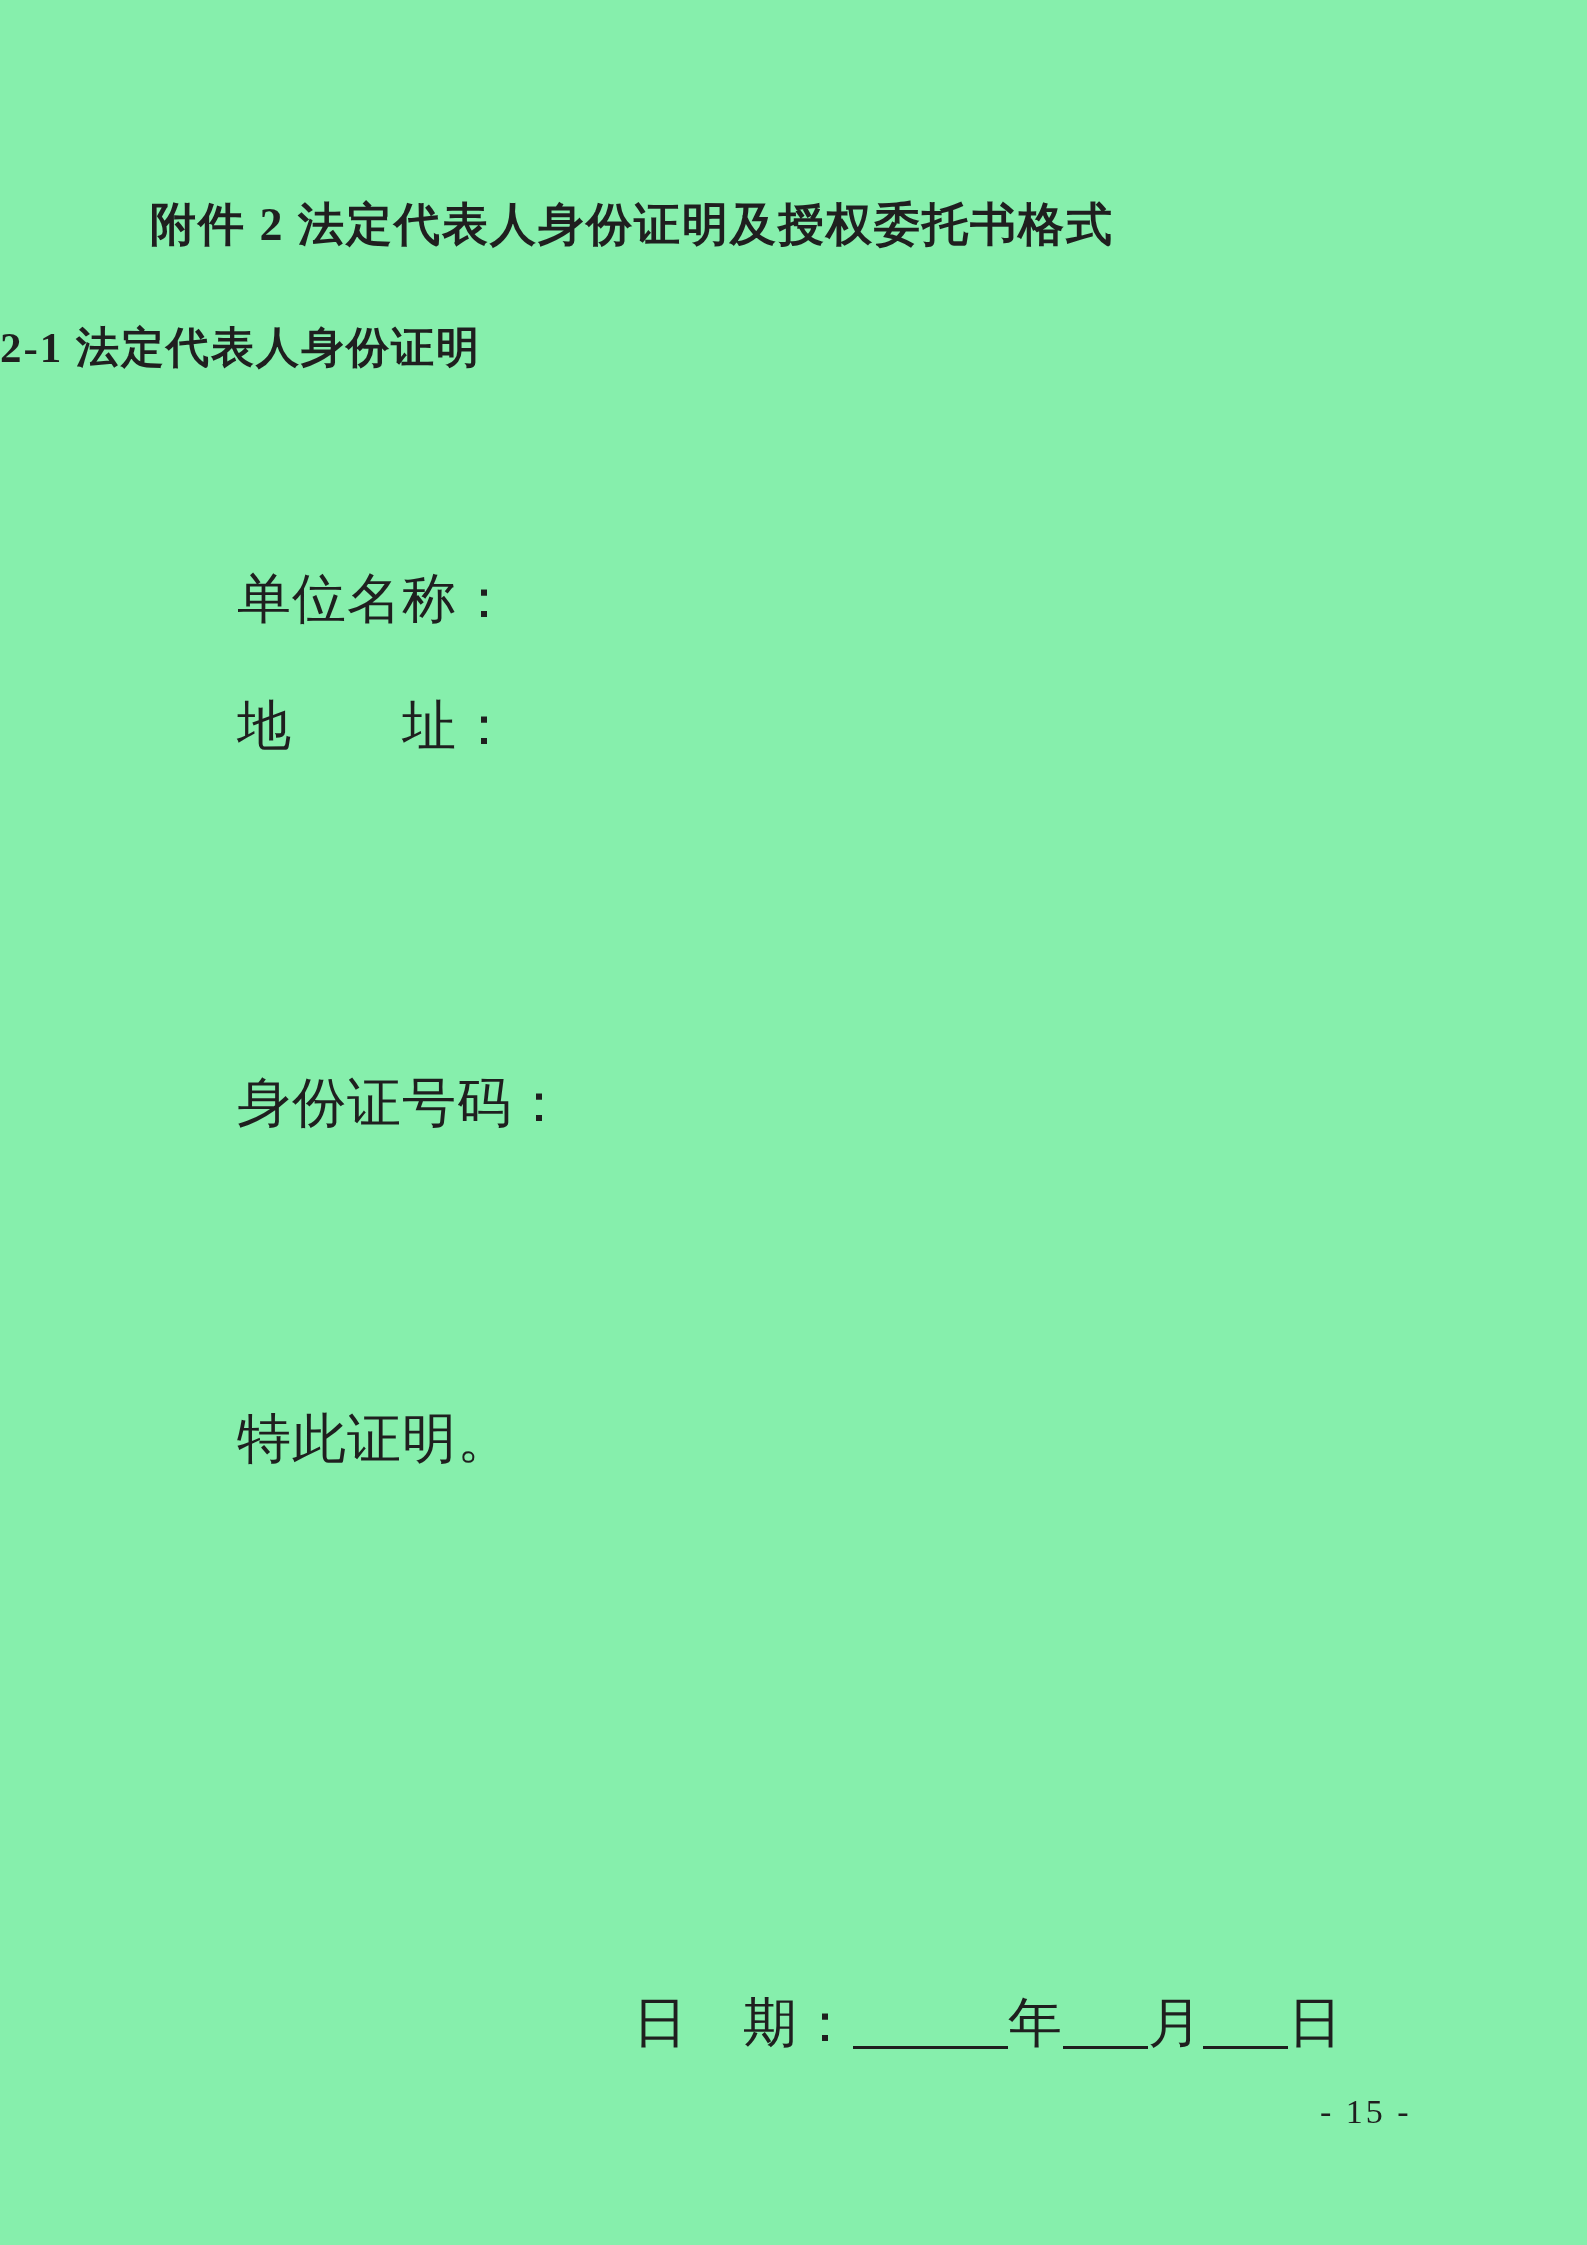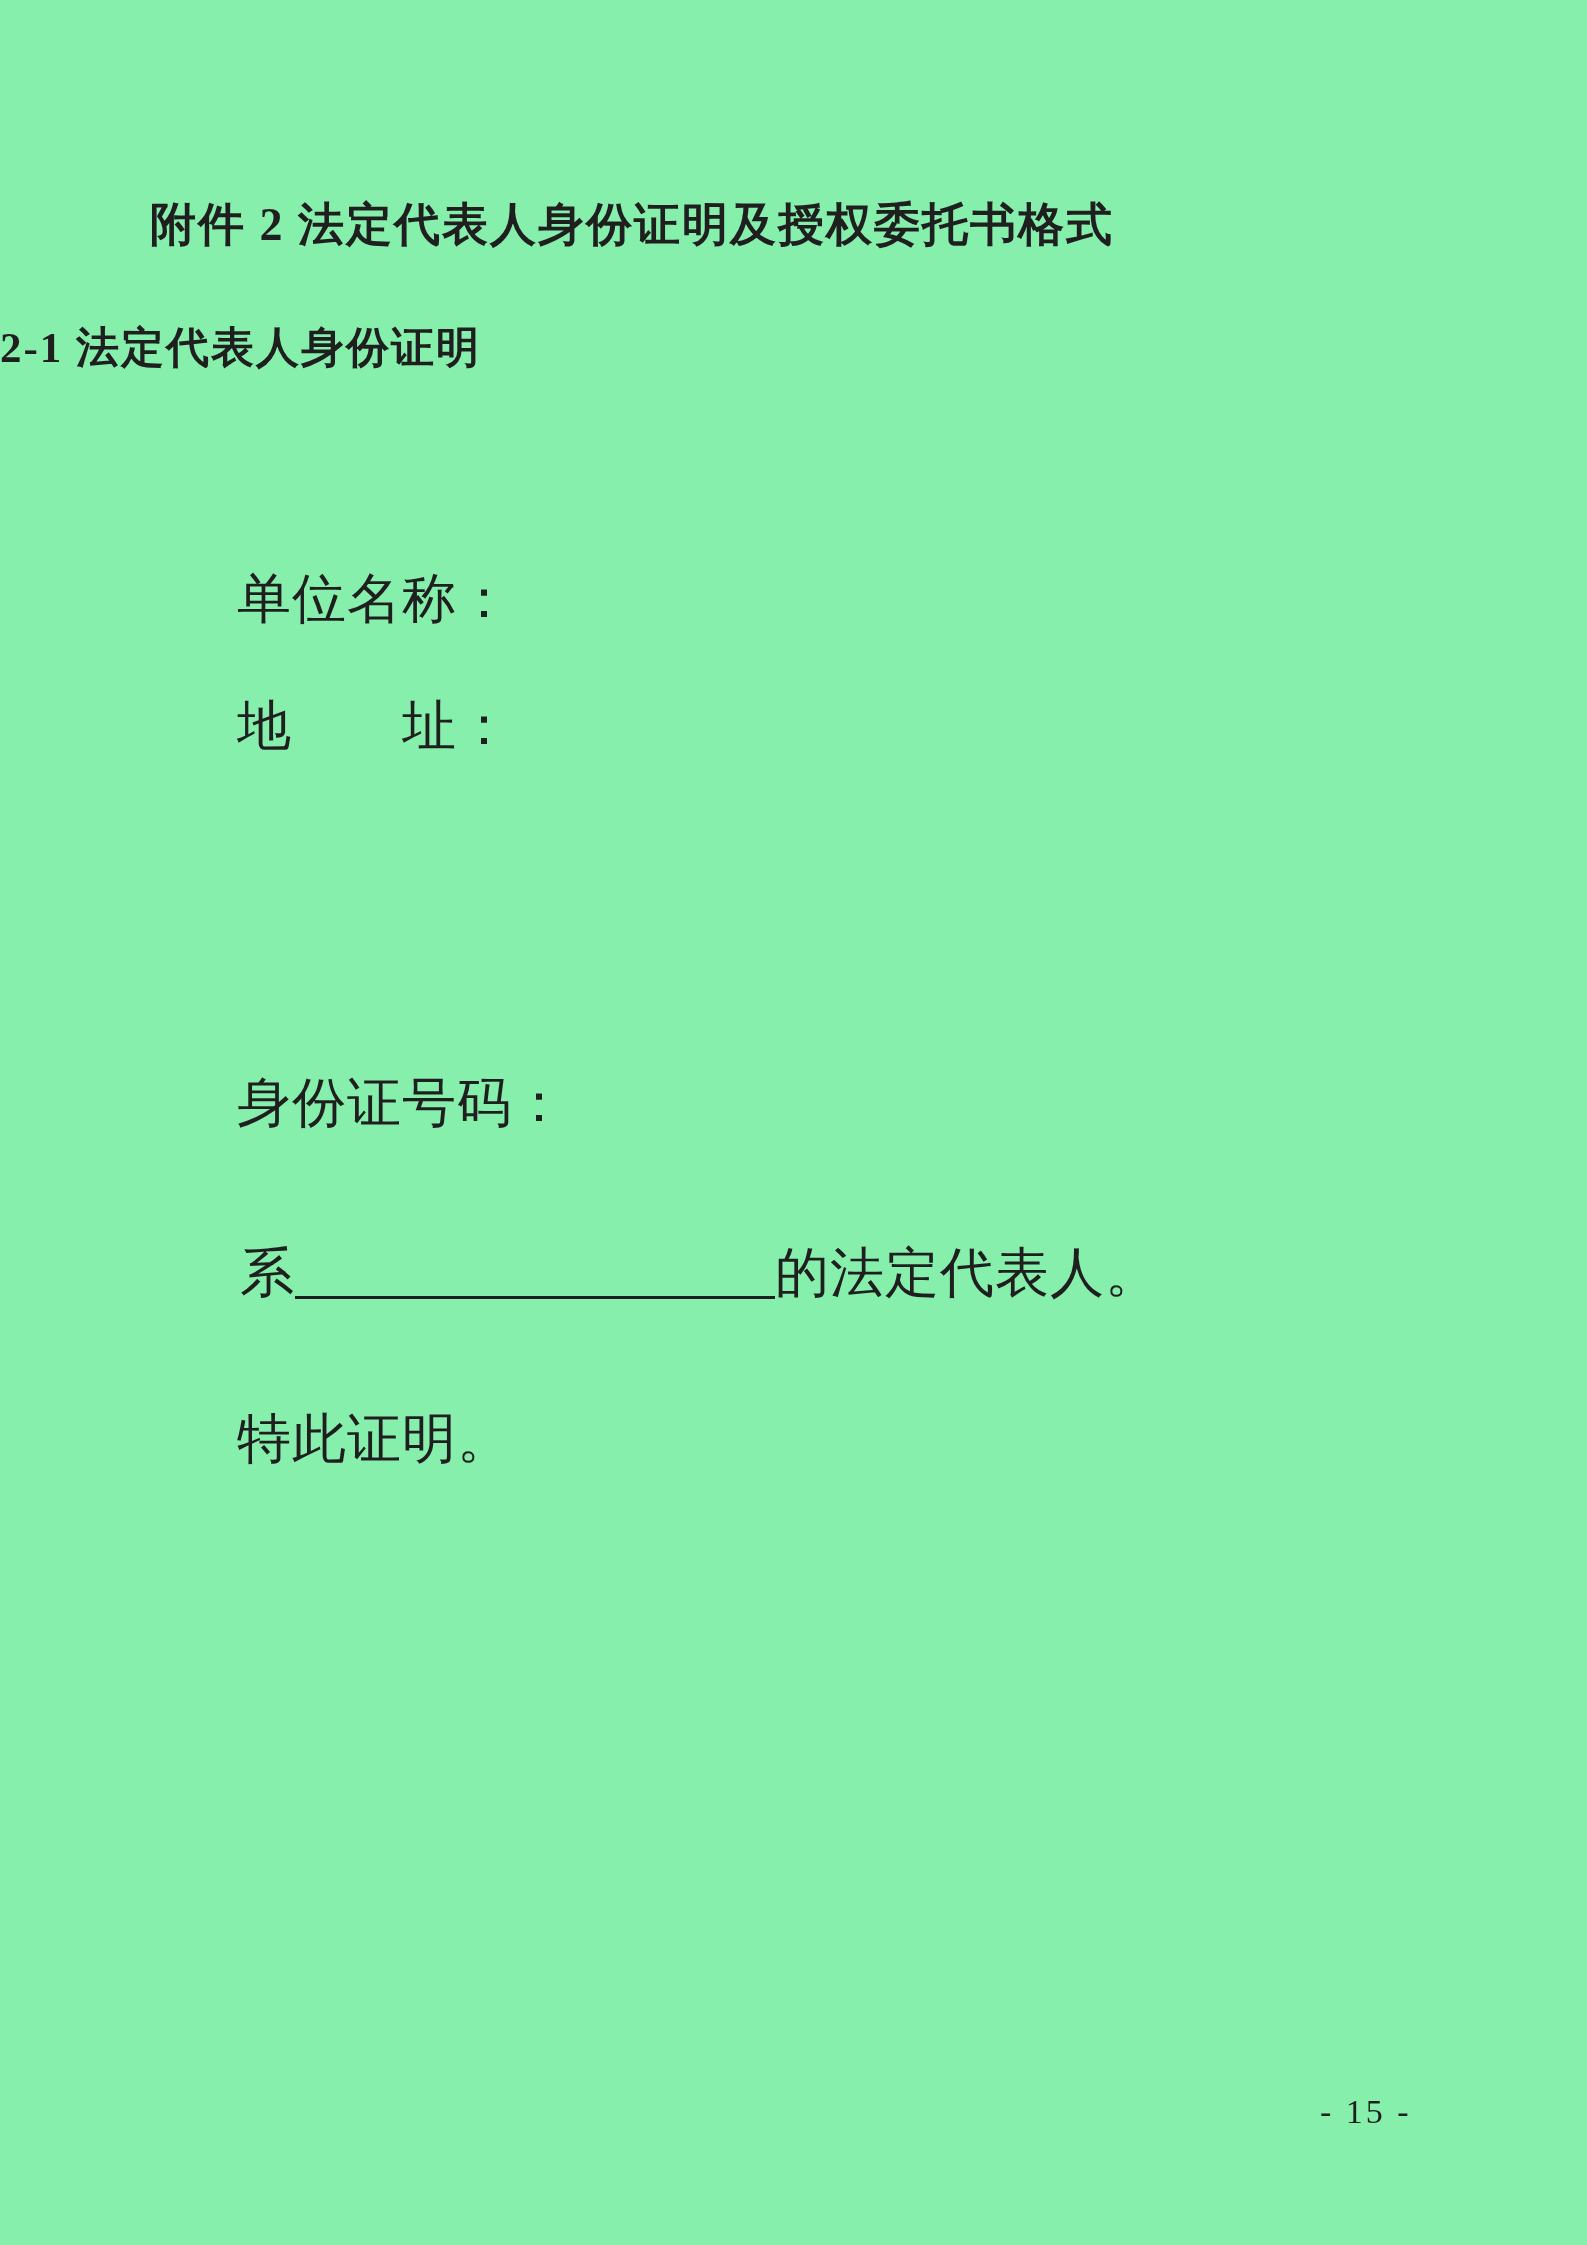--- a/index.html
+++ b/index.html
@@ -74,26 +74,26 @@
 
   <div class="line" style="left:237px; top:700px;">
     <span>地　　址：</span>
   </div>
 
 
   <div class="line" style="left:237px; top:1077px;">
     <span>身份证号码：</span>
   </div>
 
-  <div class="line" style="left:240px; top:1245px;">
-    <span>系</span><span class="blank blank-company"></span><span>的法定代表人。</span>
-  </div>
 
   <div class="line" style="left:237px; top:1413px;">
     <span>特此证明。</span>
   </div>
 
 
 
+  <div class="line" style="left:633px; top:1995px;">
+    <span>日　期：</span><span class="blank blank-year"></span><span>年</span><span class="blank blank-month"></span><span>月</span><span class="blank blank-day"></span><span>日</span>
+  </div>
 
   <div class="line page-number" style="left:1320px; top:2092px;">- 15 -</div>
 
 </div>
 
 </body></html>

